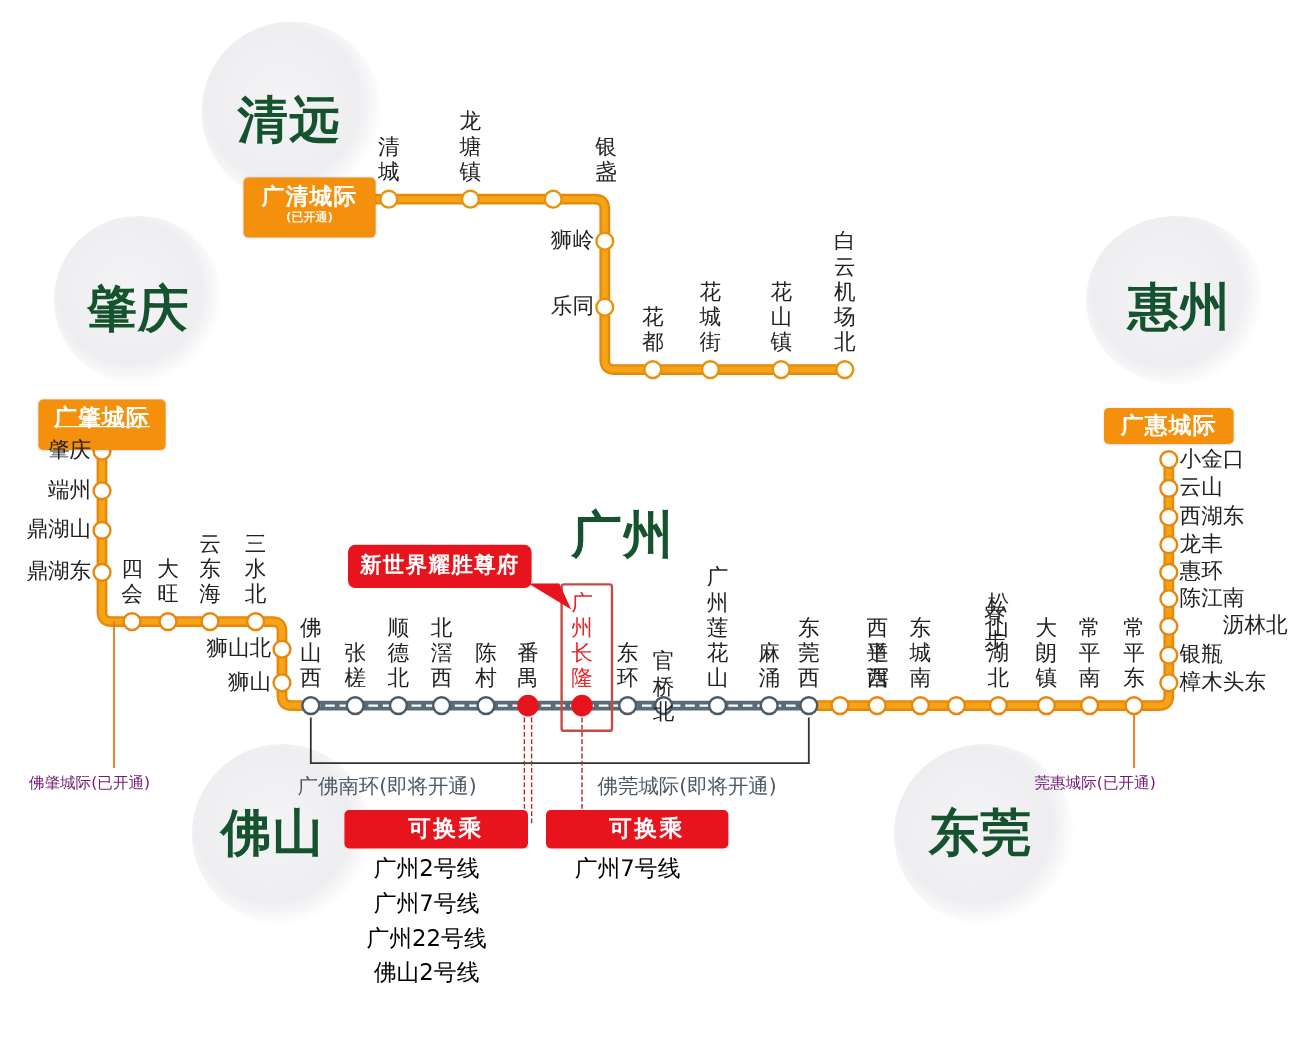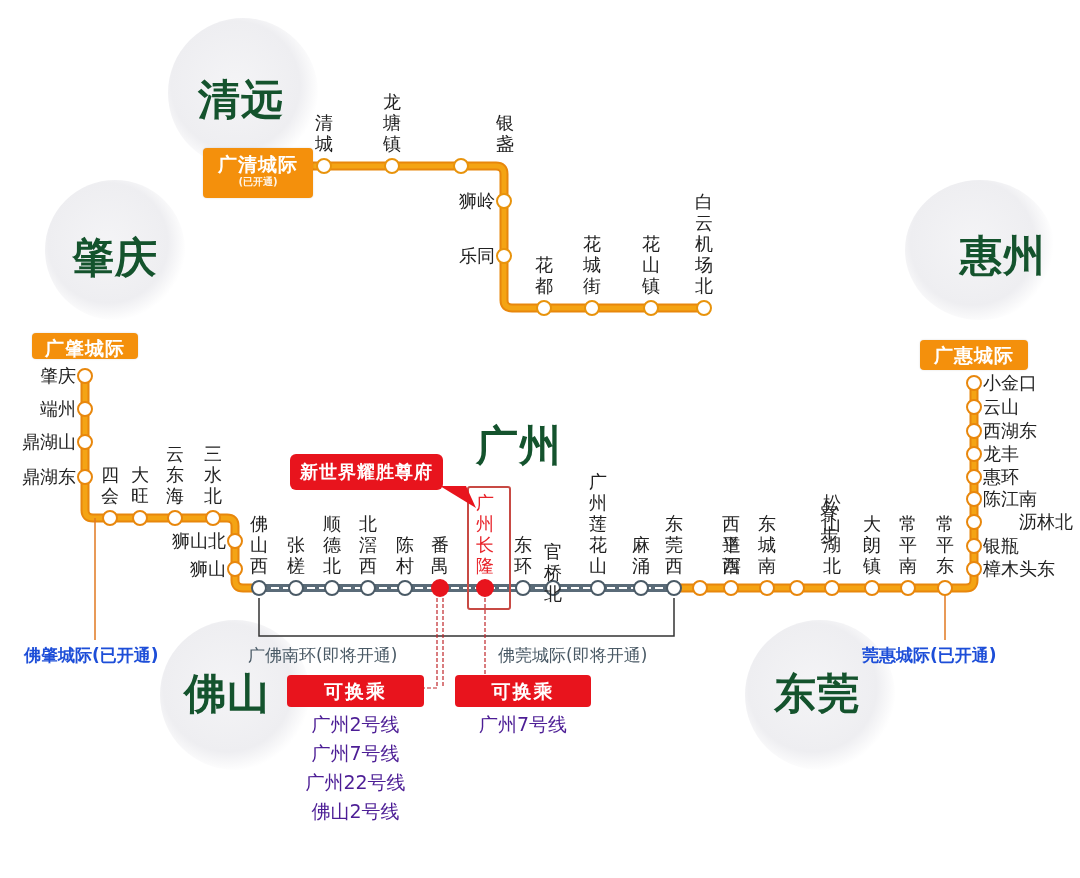--- a/index.html
+++ b/index.html
@@ -7,25 +7,25 @@
   #map{position:absolute;left:0;top:0;width:1080px;height:878px;}
   .city-bubble{position:absolute;border-radius:50%;background:radial-gradient(circle at 45% 45%,#f4f4f6 0%,#eeeef1 55%,rgba(240,240,243,0) 72%);}
   .city-name{position:absolute;font-family:"DejaVu Serif","Liberation Serif",serif;font-weight:bold;color:#14532d;font-size:42px;letter-spacing:1px;white-space:nowrap;}
   .line-badge{position:absolute;background:#f4900c;color:#fff;border-radius:4px;font-weight:bold;text-align:center;box-shadow:0 0 2px rgba(0,0,0,.15);}
   .line-badge .main{display:block;font-size:19px;line-height:24px;letter-spacing:1px;}
   .line-badge .sub{display:block;font-size:10px;line-height:12px;opacity:.9;}
   .st-label{position:absolute;color:#222;font-size:18px;line-height:21px;text-align:center;}
   .st-v{width:22px;}
   .st-h{white-space:nowrap;}
   .st-red{color:#e8232a;}
-  .status-orange{position:absolute;color:#1d4ed8;font-size:17px;font-weight:bold;white-space:nowrap;}
+  .status-orange{position:absolute;color:#701a75;font-size:13px;font-weight:normal;white-space:nowrap;}
   .status-gray{position:absolute;color:#4a5a66;font-size:17px;white-space:nowrap;text-align:right;}
   .promo-callout{position:absolute;background:#e8141d;color:#fff;font-size:18px;font-weight:bold;border-radius:6px;padding:0 10px;height:36px;line-height:36px;white-space:nowrap;letter-spacing:1px;}
-  .transfer-head{position:absolute;background:#e8141d;color:#fff;font-size:19px;font-weight:bold;text-align:center;border-radius:4px;height:32px;line-height:32px;letter-spacing:2px;}
-  .transfer-list{position:absolute;text-align:center;font-size:19px;line-height:29px;color:#4c1d95;}
+  .transfer-head{position:absolute;background:#e8141d;color:#fff;font-size:19px;font-weight:bold;text-align:center;border-radius:4px;height:32px;line-height:32px;letter-spacing:2px;padding-left:16px;}
+  .transfer-list{position:absolute;text-align:center;font-size:19px;line-height:29px;color:#000000;}
   .transfer-list div{white-space:nowrap;}
   .highlight-box{position:absolute;border:2px solid #c84a44;border-radius:3px;}
 </style>
 </head>
 <body>
 
 <div class="city-bubble" style="left:168px;top:18px;width:150px;height:150px;"></div>
 <div class="city-bubble" style="left:45px;top:180px;width:140px;height:140px;"></div>
 <div class="city-bubble" style="left:905px;top:180px;width:150px;height:140px;"></div>
 <div class="city-bubble" style="left:160px;top:620px;width:150px;height:150px;"></div>
@@ -98,31 +98,31 @@
       <circle cx="553" cy="588" r="7" fill="#ffffff" stroke="#4a5a66" stroke-width="2"></circle>
       <circle cx="598" cy="588" r="7" fill="#ffffff" stroke="#4a5a66" stroke-width="2"></circle>
       <circle cx="641" cy="588" r="7" fill="#ffffff" stroke="#4a5a66" stroke-width="2"></circle>
       <circle cx="674" cy="588" r="7" fill="#ffffff" stroke="#4a5a66" stroke-width="2"></circle>
     </g>
 </svg>
 
 <div id="cities-layer">
   <div class="city-name" style="left:198px;top:72px;">清远</div>
   <div class="city-name" style="left:72px;top:230px;">肇庆</div>
-  <div class="city-name" style="left:960px;top:228px;">惠州</div>
+  <div class="city-name" style="left:940px;top:228px;">惠州</div>
   <div class="city-name" style="left:476px;top:418px;">广州</div>
   <div class="city-name" style="left:184px;top:666px;">佛山</div>
   <div class="city-name" style="left:774px;top:666px;">东莞</div>
 </div>
 
 <div class="line-badge" style="left:203px;top:148px;width:110px;height:50px;">
   <span class="main" style="margin-top:4px;">广清城际</span>
   <span class="sub">(已开通)</span>
 </div>
-<div class="line-badge" style="left:32px;top:333px;width:106px;height:26px;">
+<div class="line-badge" style="left:32px;top:333px;width:106px;height:42px;text-decoration:underline;">
   <span class="main" style="line-height:30px;">广肇城际</span>
 </div>
 <div class="line-badge" style="left:920px;top:340px;width:108px;height:30px;">
   <span class="main" style="line-height:30px;">广惠城际</span>
 </div>
 
 <div class="highlight-box" style="left:467px;top:486px;width:40px;height:120px;"></div>
 
 <div id="labels-layer">
     <div class="st-label st-v" style="left: 313px; top: 112px;">清城</div>

